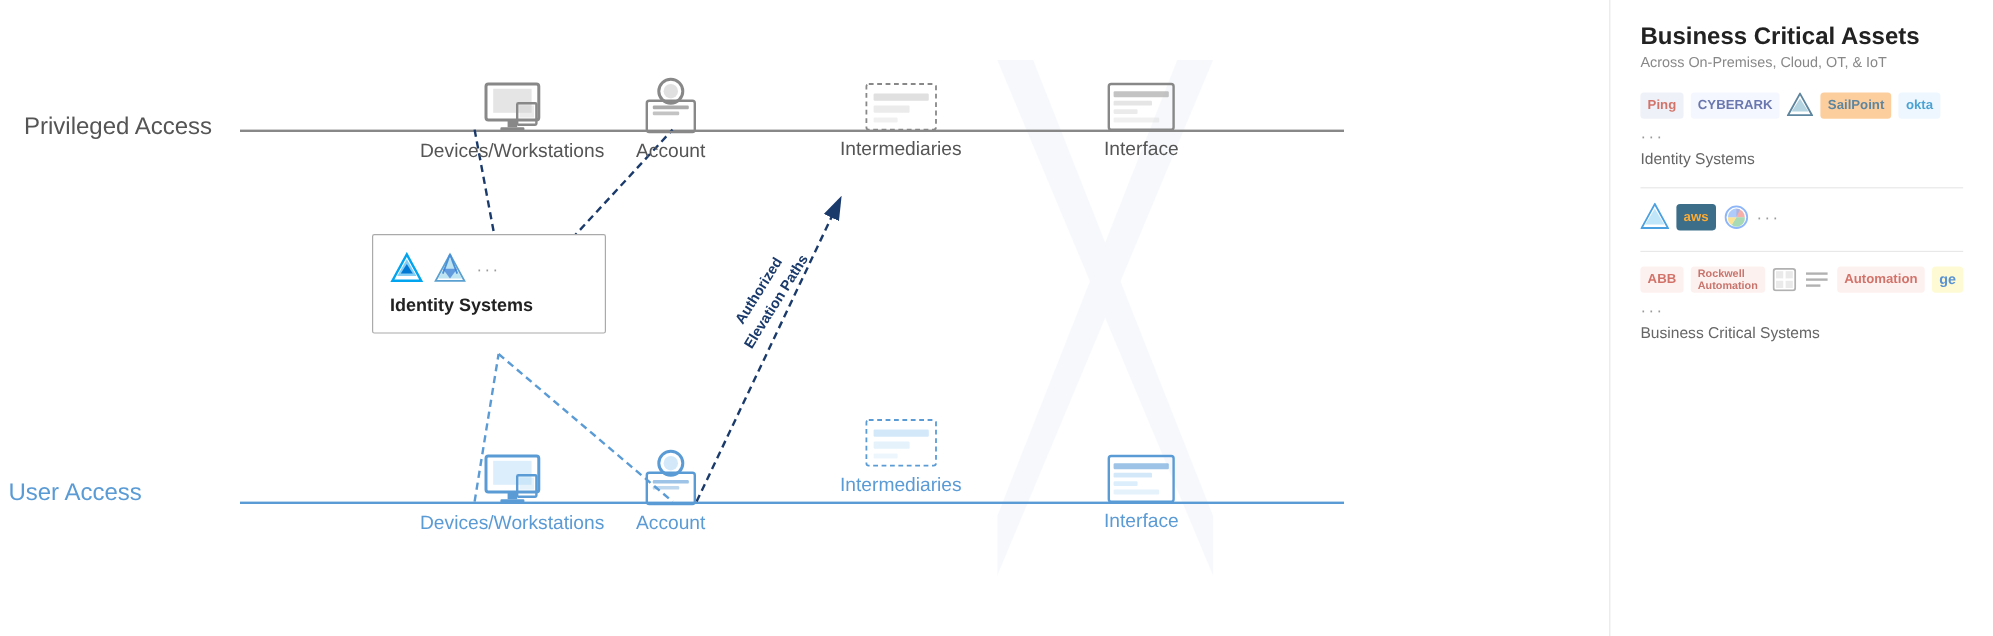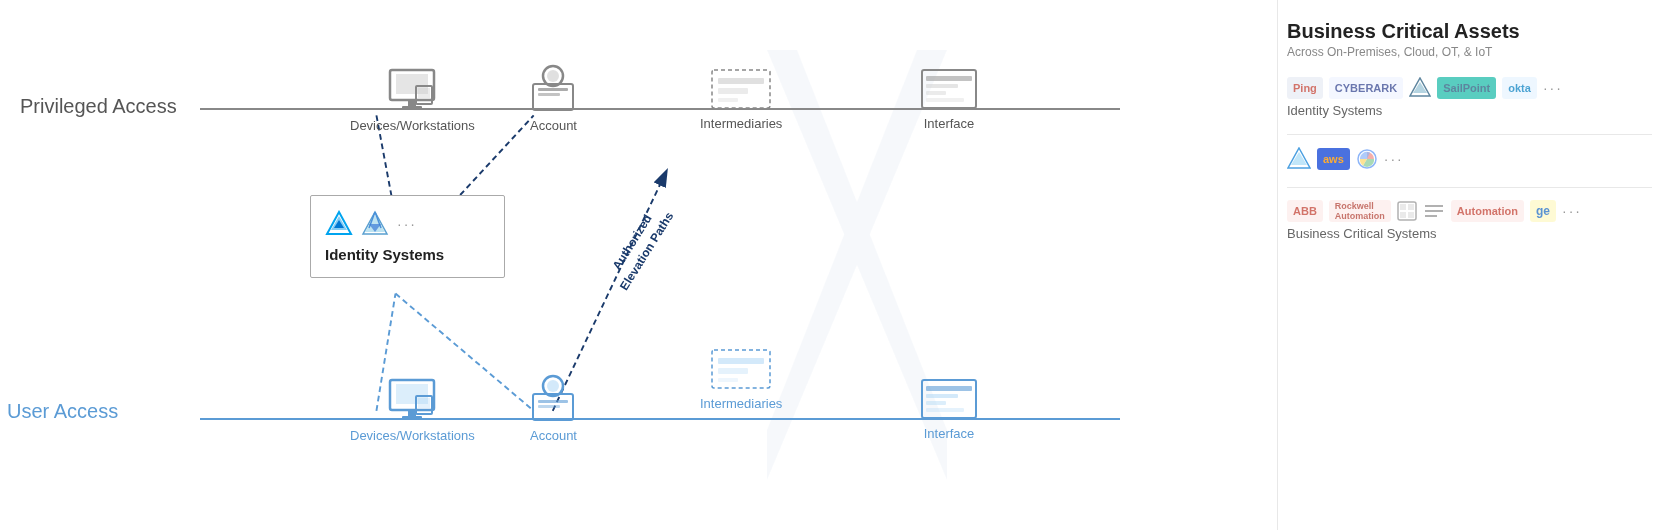--- a/index.html
+++ b/index.html
@@ -21,22 +21,22 @@
 
     
     .diagram-area {
       flex: 1;
       position: relative;
       padding: 20px 42px;
     }
 
     
     .right-panel {
-      width: 384px;
-      padding: 20px 9px;
+      width: 320px;
+      padding: 20px 25px;
       border-left: 1px solid #e8e8e8;
       position: relative;
       overflow: hidden;
     }
 
     
     .row-label-privileged {
       position: absolute;
       left: 20px;
       top: 95px;
@@ -82,21 +82,21 @@
       gap: 6px;
     }
 
     .node-icon {
       display: flex;
       align-items: center;
       justify-content: center;
     }
 
     .node-label {
-      font-size: 13px;
+      font-size: 16px;
       color: #555;
       text-align: center;
       white-space: nowrap;
     }
 
     .node-label-blue {
       color: #5b9bd5;
     }
 
     
@@ -175,21 +175,21 @@
       font-size: 11px;
       font-weight: 700;
       display: flex;
       align-items: center;
       justify-content: center;
       opacity: 0.7;
     }
 
     .logo-ping { background: #e8ecf5; color: #c0392b; }
     .logo-cyberark { background: #f0f4ff; color: #2c3e8c; }
-    .logo-sailpoint { background: #14b8a6; color: #1a5276; }
+    .logo-sailpoint { background: #fdba74; color: #1a5276; }
     .logo-okta { background: #e8f0fa; color: #007dc1; }
     .logo-abb { background: #fdecea; color: #c0392b; }
     .logo-ra { background: #fdecea; color: #b03a2e; }
     .logo-honeywell { background: #fdecea; color: #c0392b; }
     .logo-ge { background: #fef9c3; color: #1565c0; }
 
     .separator {
       border: none;
       border-top: 1px solid #e8e8e8;
       margin: 12px 0;
@@ -413,21 +413,21 @@
     <hr class="separator">
 
     <div class="asset-section">
       <div class="asset-logos">
 
         <svg width="24" height="24" viewBox="0 0 24 24" style="opacity:0.7">
           <polygon points="12,1 23,21 1,21" fill="none" stroke="#0078d4" stroke-width="1.5"></polygon>
           <polygon points="12,5 20,18 4,18" fill="#50b8f0" opacity="0.5"></polygon>
         </svg>
 
-        <span class="logo-badge" style="background:#1d4ed8; color:#ff9900; font-weight:800; opacity:0.8;">aws</span>
+        <span class="logo-badge" style="background:#0c4a6e; color:#ff9900; font-weight:800; opacity:0.8;">aws</span>
 
         <svg width="22" height="22" viewBox="0 0 22 22" style="opacity:0.6">
           <circle cx="11" cy="11" r="9" fill="none" stroke="#4285f4" stroke-width="1.5"></circle>
           <path d="M11,11 L18,11 A7,7 0 0,0 11,4 Z" fill="#ea4335" opacity="0.7"></path>
           <path d="M11,11 L7,17.5 A7,7 0 0,0 18,11 Z" fill="#34a853" opacity="0.7"></path>
           <path d="M11,11 L4,11 A7,7 0 0,0 7,17.5 Z" fill="#fbbc04" opacity="0.7"></path>
           <path d="M11,11 L14,4.5 A7,7 0 0,0 4,11 Z" fill="#4285f4" opacity="0.7"></path>
         </svg>
         <span class="dots-more">···</span>
       </div>

